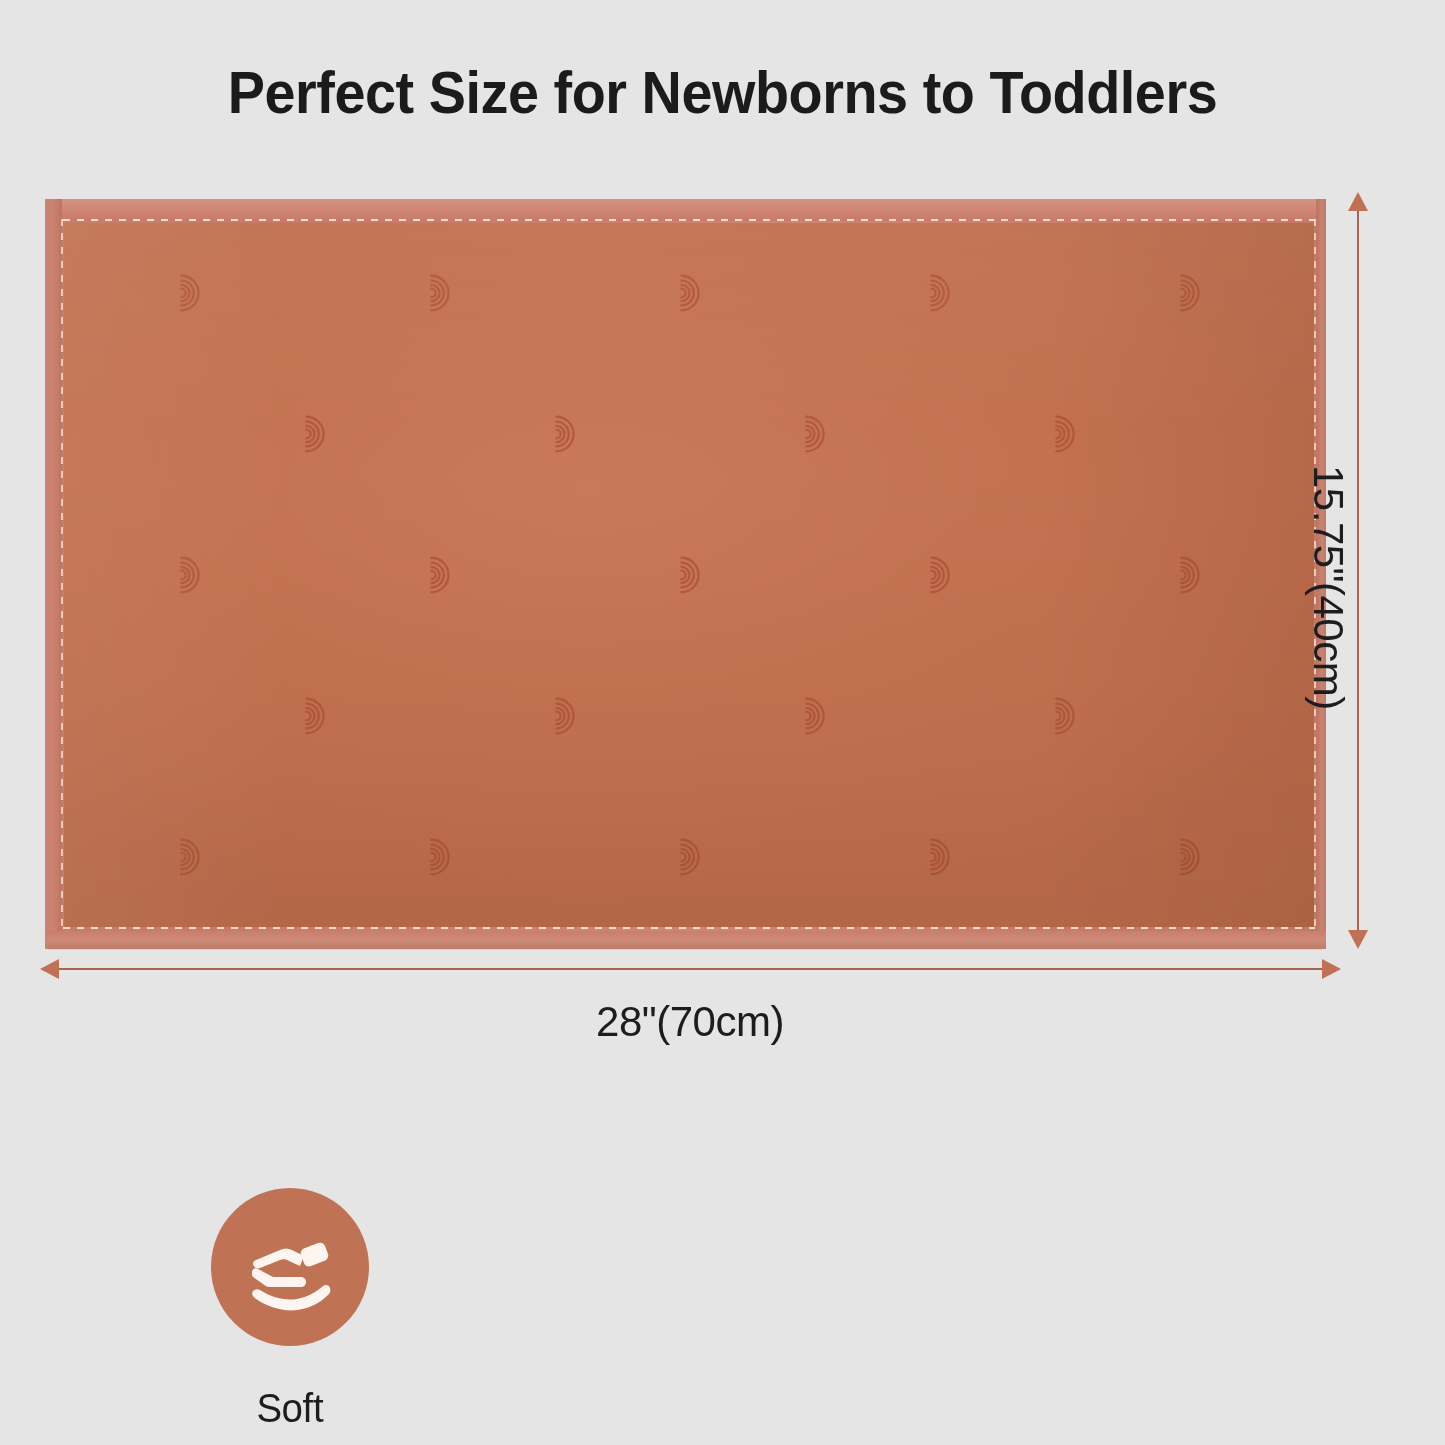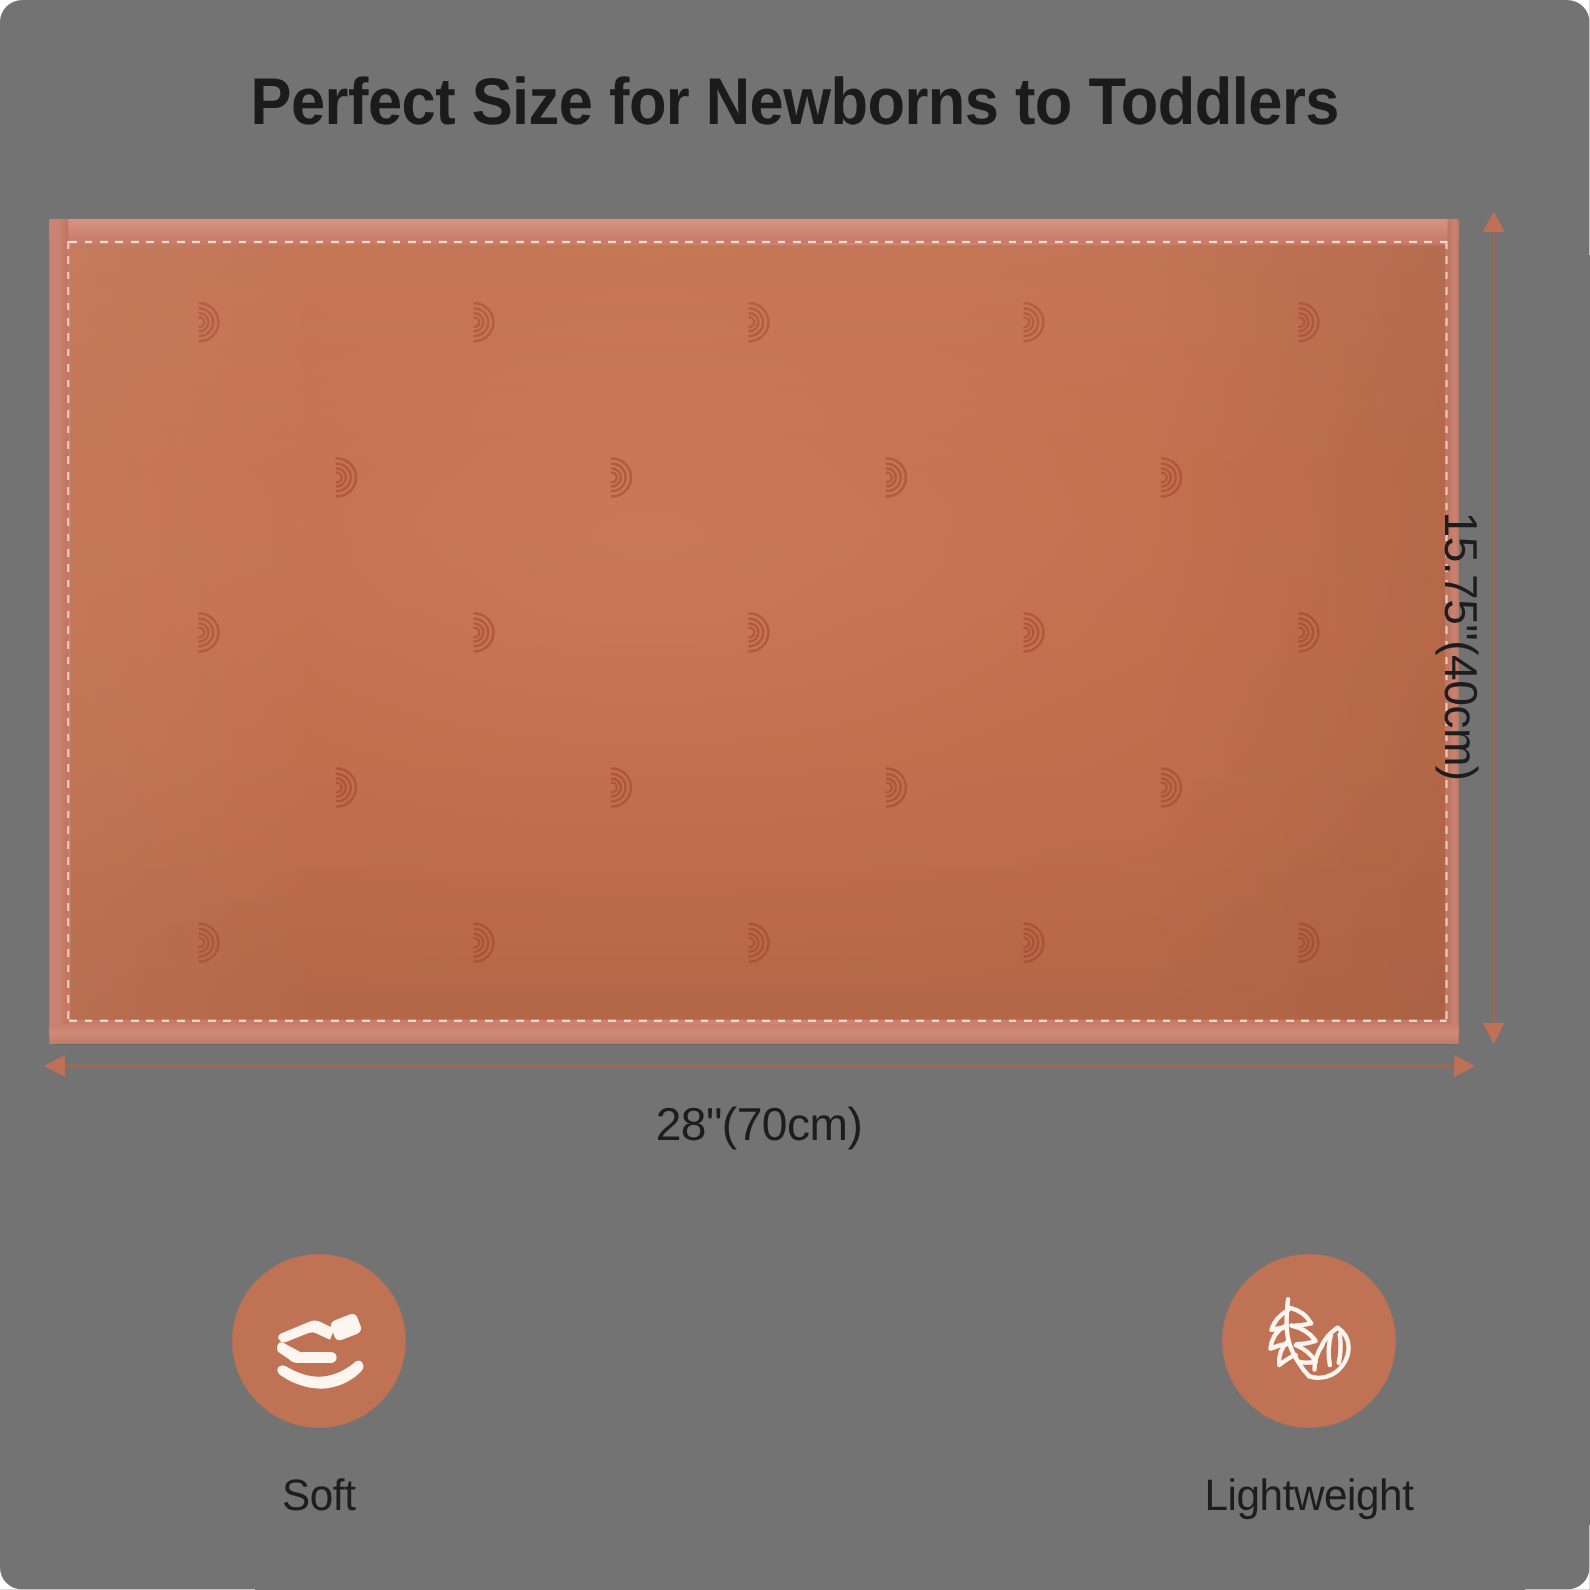--- a/index.html
+++ b/index.html
@@ -7,23 +7,22 @@
     padding: 0;
     background: #ffffff;
   }
   body {
     font-family: "Liberation Sans", sans-serif;
   }
   .page {
     position: relative;
     width: 1445px;
     height: 1445px;
-    background: #737373;
+    background: #e5e5e5;
     overflow: hidden;
-    border-radius: 20px;
   }
 
   
   .title {
     position: absolute;
     left: 0;
     top: 58px;
     width: 1445px;
     text-align: center;
     font-family: "Liberation Sans", sans-serif;
@@ -197,21 +196,21 @@
     letter-spacing: -0.5px;
     transform: rotate(90deg);
     transform-origin: left top;
     white-space: nowrap;
   }
 
   
   .features {
     position: absolute;
     left: 170px;
-    top: 1140px;
+    top: 1188px;
     width: 1140px;
     display: flex;
     justify-content: space-between;
     align-items: center;
   }
   .feature {
     width: 240px;
     display: flex;
     flex-direction: column;
     align-items: center;
@@ -467,35 +466,15 @@
             <path d="M61 38 C60 35 62 32 65 31 L78 26 C81 25 84 26 85 29 L88 37 C89 40 87 43 84 44 L71 49 C68 50 65 49 64 46 Z"></path>
             <path d="M13 74 C15 72 18 72 20 73 C31 80 44 84 57 82 C68 80 76 75 83 69 C86 67 89 68 90 71 C91 74 90 76 88 78 C80 86 70 91 58 93 C43 95 28 90 16 82 C13 80 11 77 13 74 Z"></path>
           </g>
         </svg>
       </div>
       <div class="feature-label">Soft</div>
     </div>
 
 
 
-    <div class="feature">
-      <div class="feature-circle">
-        <svg width="100" height="100" viewBox="0 0 100 100">
-          <g fill="none" stroke="#fdf6f0" stroke-width="4" stroke-linejoin="round" stroke-linecap="round">
-            <path d="M31 12 C31 12 28 34 31 48 C34 62 44 76 50 82"></path>
-            <path d="M31 22 C24 26 18 32 16 40 C20 39 25 38 28 38"></path>
-            <path d="M29 36 C21 40 16 48 15 57 C20 55 26 53 30 53"></path>
-            <path d="M31 50 C25 56 22 64 23 72 C28 68 34 64 38 63"></path>
-            <path d="M33 20 C41 22 48 27 52 34 C47 35 42 36 38 36"></path>
-            <path d="M34 36 C43 38 51 43 56 50 C50 52 44 53 39 53"></path>
-            <path d="M38 54 C46 57 52 62 56 69 C50 70 45 70 41 69"></path>
-            <path d="M50 82 C56 84 64 84 70 81 C80 76 86 66 86 56 C86 48 82 42 76 38 C70 42 64 48 61 56"></path>
-            <path d="M62 54 C58 60 55 68 55 76"></path>
-            <path d="M70 44 C68 52 67 62 69 72"></path>
-            <path d="M78 44 C79 52 79 62 77 70"></path>
-          </g>
-        </svg>
-      </div>
-      <div class="feature-label">Lightweight</div>
-    </div>
 
   </div>
 </div>
 
 </body></html>

